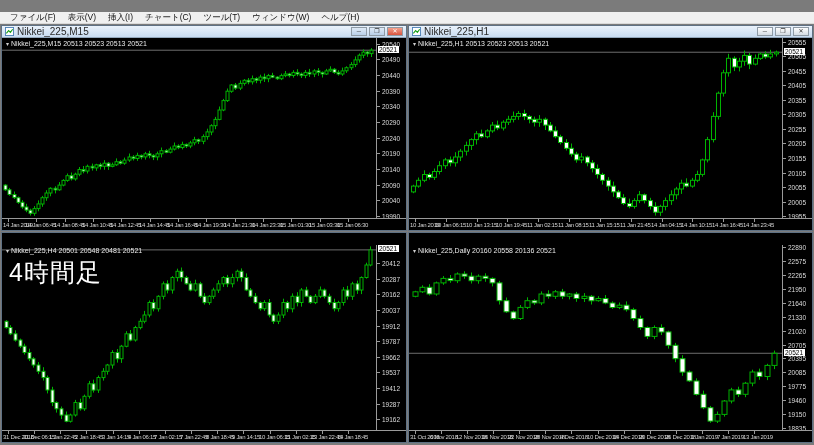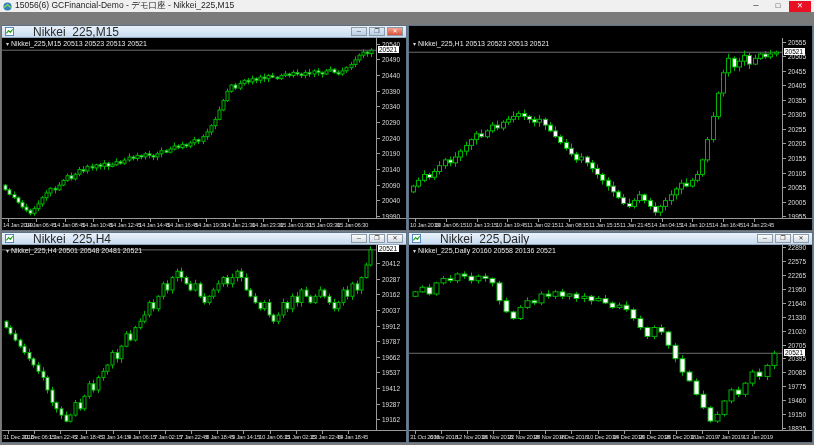--- a/index.html
+++ b/index.html
@@ -22,21 +22,21 @@
              align-items:center; padding:0 4px; }
   .menu-item { font-size:8.5px; color:#111; padding:0 6px; white-space:nowrap; }
 
   
   .mdi { position:absolute; left:0; top:24px; width:814px; height:421px; background:#7b7b7b; }
   .panel { position:absolute; background:#000; border:1px solid #5f7184; }
   .child-titlebar { position:absolute; left:0; top:0; right:0; height:12px;
                     background:linear-gradient(#eaf2fb,#c8dbf0); border-bottom:1px solid #93a7bb;
                     display:flex; align-items:center; padding:0 3px; }
   .child-icon { width:9px; height:9px; margin-right:3px; flex:0 0 auto; }
-  .child-title { font-size:12px; color:#2a2a2a; white-space:nowrap;margin-left:16px; }
+  .child-title { font-size:10px; color:#2a2a2a; white-space:nowrap; }
   .child-controls { margin-left:auto; display:flex; gap:2px; }
   .cbtn { width:16px; height:9px; font-size:6px; line-height:7px; text-align:center;
           background:linear-gradient(#fdfdfd,#d4dce4); border:1px solid #8e9aa5;
           color:#333; padding:0; cursor:default; }
   .panel.active .cbtn { background:linear-gradient(#dfeaf6,#b9cfe8); }
   .panel.active .cbtn.close { background:linear-gradient(#f2a08c,#d9543f); color:#fff; }
 
   .chart { position:absolute; left:0; top:12px; right:0; bottom:0; background:#000; }
   .plot  { position:absolute; left:0; top:0; display:block; }
   .ohlc  { position:absolute; left:4px; top:2px; font-size:7px; color:#e8e8e8; white-space:nowrap; }
@@ -53,33 +53,30 @@
                border-top:1px solid #9a9a9a; overflow:hidden; }
   .ttick { position:absolute; top:0; width:1px; height:3px; background:#9a9a9a; }
   .tlabel { position:absolute; top:3px; font-size:6px; letter-spacing:-0.3px;
             color:#d4d4d4; white-space:nowrap; }
 </style>
 </head>
 <body>
 
 <div class="app">
 
-  <div class="titlebar">
-    <svg class="app-icon" viewBox="0 0 10 10">
-      <circle cx="5" cy="5" r="4.5" fill="#2f7fc1"></circle>
-      <path d="M1.5 6 L5 3 L8.5 6" stroke="#7fd24a" stroke-width="1.6" fill="none"></path>
-    </svg>
-    <span class="title">15056(6) GCFinancial-Demo - デモ口座 - Nikkei_225,M15</span>
-    <span class="win-controls">
-      <button class="wbtn">─</button>
-      <button class="wbtn">□</button>
-      <button class="wbtn close">✕</button>
-    </span>
-  </div>
-
+
+  <nav class="menubar">
+      <span class="menu-item">ファイル(F)</span>
+      <span class="menu-item">表示(V)</span>
+      <span class="menu-item">挿入(I)</span>
+      <span class="menu-item">チャート(C)</span>
+      <span class="menu-item">ツール(T)</span>
+      <span class="menu-item">ウィンドウ(W)</span>
+      <span class="menu-item">ヘルプ(H)</span>
+    </nav>
 
   <div class="mdi">
   <section class="panel active" style="left: 1px; top: 1px; width: 406px; height: 206px;">
     <header class="child-titlebar">
       <svg class="child-icon" viewBox="0 0 10 10">
         <rect x="0.5" y="0.5" width="9" height="9" fill="#fff" stroke="#4a7fb5"></rect>
         <path d="M1.5 7 L4 4 L6 6 L8.5 2.5" stroke="#18a018" stroke-width="1.2" fill="none"></path>
       </svg>
       <span class="child-title">Nikkei_225,M15</span>
       <span class="child-controls">
@@ -325,20 +322,32 @@
             <span class="tlabel" style="left: 278px;">15 Jan 01:30</span>
             <i class="ttick" style="left: 318px;"></i>
             <span class="tlabel" style="left: 307px;">15 Jan 03:30</span>
             <i class="ttick" style="left: 346px;"></i>
             <span class="tlabel" style="left: 335px;">15 Jan 06:30</span>
           </div>
     </div>
   </section>
 
   <section class="panel" style="left: 408px; top: 1px; width: 405px; height: 206px;">
+    <header class="child-titlebar">
+      <svg class="child-icon" viewBox="0 0 10 10">
+        <rect x="0.5" y="0.5" width="9" height="9" fill="#fff" stroke="#4a7fb5"></rect>
+        <path d="M1.5 7 L4 4 L6 6 L8.5 2.5" stroke="#18a018" stroke-width="1.2" fill="none"></path>
+      </svg>
+      <span class="child-title">Nikkei_225,H1</span>
+      <span class="child-controls">
+            <button class="cbtn">─</button>
+            <button class="cbtn">❐</button>
+            <button class="cbtn close">✕</button>
+          </span>
+    </header>
     <div class="chart">
       <svg class="plot" width="373" height="180" viewBox="0 0 373 180">
             <line x1="0" x2="373" y1="14.225806451612902" y2="14.225806451612902" stroke="#6e6e6e" stroke-width="1"></line>
             <line x1="4.5" x2="4.5" y1="146.8" y2="155.2" stroke="#00b300" stroke-width="1"></line>
             <rect x="2.5" y="148.1" width="4" height="5.8" fill="#000000" stroke="#00b300" stroke-width="1"></rect>
             <line x1="9.5" x2="9.5" y1="139.5" y2="149.7" stroke="#00b300" stroke-width="1"></line>
             <rect x="7.5" y="142.3" width="4" height="5.8" fill="#000000" stroke="#00b300" stroke-width="1"></rect>
             <line x1="15.5" x2="15.5" y1="132.3" y2="144.2" stroke="#00b300" stroke-width="1"></line>
             <rect x="13.5" y="136.5" width="4" height="5.8" fill="#000000" stroke="#00b300" stroke-width="1"></rect>
             <line x1="20.5" x2="20.5" y1="134.8" y2="141.6" stroke="#00b300" stroke-width="1"></line>
@@ -529,32 +538,20 @@
             <span class="tlabel" style="left: 272px;">14 Jan 10:15</span>
             <i class="ttick" style="left: 314px;"></i>
             <span class="tlabel" style="left: 303px;">14 Jan 16:45</span>
             <i class="ttick" style="left: 345px;"></i>
             <span class="tlabel" style="left: 334px;">14 Jan 23:45</span>
           </div>
     </div>
   </section>
 
   <section class="panel" style="left: 1px; top: 208px; width: 406px; height: 211px;">
-    <header class="child-titlebar">
-      <svg class="child-icon" viewBox="0 0 10 10">
-        <rect x="0.5" y="0.5" width="9" height="9" fill="#fff" stroke="#4a7fb5"></rect>
-        <path d="M1.5 7 L4 4 L6 6 L8.5 2.5" stroke="#18a018" stroke-width="1.2" fill="none"></path>
-      </svg>
-      <span class="child-title">Nikkei_225,H4</span>
-      <span class="child-controls">
-            <button class="cbtn">─</button>
-            <button class="cbtn">❐</button>
-            <button class="cbtn close">✕</button>
-          </span>
-    </header>
     <div class="chart">
       <svg class="plot" width="374" height="185" viewBox="0 0 374 185">
             <line x1="0" x2="374" y1="4.875" y2="4.875" stroke="#6e6e6e" stroke-width="1"></line>
             <line x1="4.5" x2="4.5" y1="75.2" y2="83.6" stroke="#00b300" stroke-width="1"></line>
             <rect x="3.0" y="76.3" width="3" height="6.3" fill="#ffffff" stroke="#00b300" stroke-width="1"></rect>
             <line x1="8.5" x2="8.5" y1="80.2" y2="90.1" stroke="#00b300" stroke-width="1"></line>
             <rect x="7.0" y="82.5" width="3" height="6.3" fill="#ffffff" stroke="#00b300" stroke-width="1"></rect>
             <line x1="13.5" x2="13.5" y1="85.3" y2="96.6" stroke="#00b300" stroke-width="1"></line>
             <rect x="12.0" y="88.8" width="3" height="6.3" fill="#ffffff" stroke="#00b300" stroke-width="1"></rect>
             <line x1="18.5" x2="18.5" y1="93.6" y2="103.1" stroke="#00b300" stroke-width="1"></line>
@@ -706,20 +703,21 @@
             <line x1="355.5" x2="355.5" y1="35.6" y2="48.9" stroke="#00b300" stroke-width="1"></line>
             <rect x="354.0" y="38.8" width="3" height="6.3" fill="#ffffff" stroke="#00b300" stroke-width="1"></rect>
             <line x1="359.5" x2="359.5" y1="31.4" y2="49.1" stroke="#00b300" stroke-width="1"></line>
             <rect x="358.0" y="32.5" width="3" height="12.5" fill="#000000" stroke="#00b300" stroke-width="1"></rect>
             <line x1="364.5" x2="364.5" y1="17.7" y2="33.6" stroke="#00b300" stroke-width="1"></line>
             <rect x="363.0" y="20.0" width="3" height="12.5" fill="#000000" stroke="#00b300" stroke-width="1"></rect>
             <line x1="368.5" x2="368.5" y1="1.4" y2="21.3" stroke="#00b300" stroke-width="1"></line>
             <rect x="367.0" y="4.9" width="3" height="15.1" fill="#000000" stroke="#00b300" stroke-width="1"></rect>
           </svg>
       <div class="ohlc"><span class="arr">▾</span><span class="ohlc-text">Nikkei_225,H4 20501 20548 20481 20521</span></div>
+      <div class="big-label">4時間足</div>
       <div class="price-axis" style="height: 185px;">
             <i class="ptick" style="top: 18px;"></i>
             <span class="plabel" style="top: 15px;">20412</span>
             <i class="ptick" style="top: 34px;"></i>
             <span class="plabel" style="top: 31px;">20287</span>
             <i class="ptick" style="top: 49px;"></i>
             <span class="plabel" style="top: 46px;">20162</span>
             <i class="ptick" style="top: 65px;"></i>
             <span class="plabel" style="top: 62px;">20037</span>
             <i class="ptick" style="top: 81px;"></i>
@@ -765,32 +763,20 @@
             <span class="tlabel" style="left: 283px;">11 Jan 02:15</span>
             <i class="ttick" style="left: 320px;"></i>
             <span class="tlabel" style="left: 309px;">13 Jan 22:45</span>
             <i class="ttick" style="left: 346px;"></i>
             <span class="tlabel" style="left: 335px;">14 Jan 18:45</span>
           </div>
     </div>
   </section>
 
   <section class="panel" style="left: 408px; top: 208px; width: 405px; height: 211px;">
-    <header class="child-titlebar">
-      <svg class="child-icon" viewBox="0 0 10 10">
-        <rect x="0.5" y="0.5" width="9" height="9" fill="#fff" stroke="#4a7fb5"></rect>
-        <path d="M1.5 7 L4 4 L6 6 L8.5 2.5" stroke="#18a018" stroke-width="1.2" fill="none"></path>
-      </svg>
-      <span class="child-title">Nikkei_225,Daily</span>
-      <span class="child-controls">
-            <button class="cbtn">─</button>
-            <button class="cbtn">❐</button>
-            <button class="cbtn close">✕</button>
-          </span>
-    </header>
     <div class="chart">
       <svg class="plot" width="373" height="185" viewBox="0 0 373 185">
             <line x1="0" x2="373" y1="108.28072289156626" y2="108.28072289156626" stroke="#6e6e6e" stroke-width="1"></line>
             <line x1="6.5" x2="6.5" y1="45.8" y2="52.3" stroke="#00b300" stroke-width="1"></line>
             <rect x="4.0" y="46.8" width="5" height="4.5" fill="#000000" stroke="#00b300" stroke-width="1"></rect>
             <line x1="13.5" x2="13.5" y1="40.3" y2="48.0" stroke="#00b300" stroke-width="1"></line>
             <rect x="11.0" y="42.3" width="5" height="4.5" fill="#000000" stroke="#00b300" stroke-width="1"></rect>
             <line x1="20.5" x2="20.5" y1="39.2" y2="50.5" stroke="#00b300" stroke-width="1"></line>
             <rect x="18.0" y="42.3" width="5" height="6.7" fill="#ffffff" stroke="#00b300" stroke-width="1"></rect>
             <line x1="27.5" x2="27.5" y1="36.6" y2="50.7" stroke="#00b300" stroke-width="1"></line>

